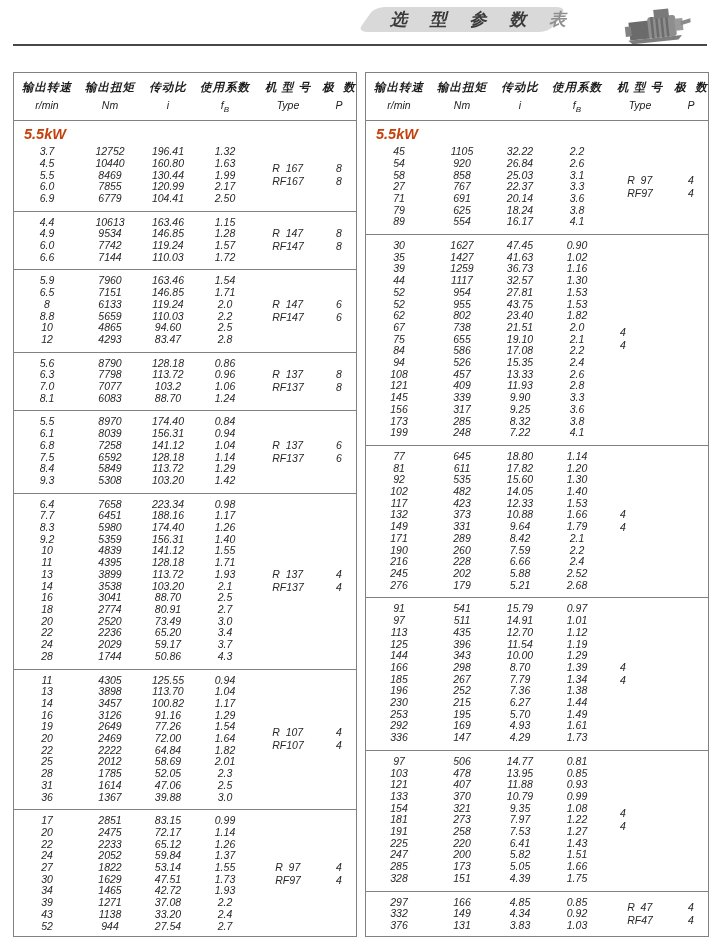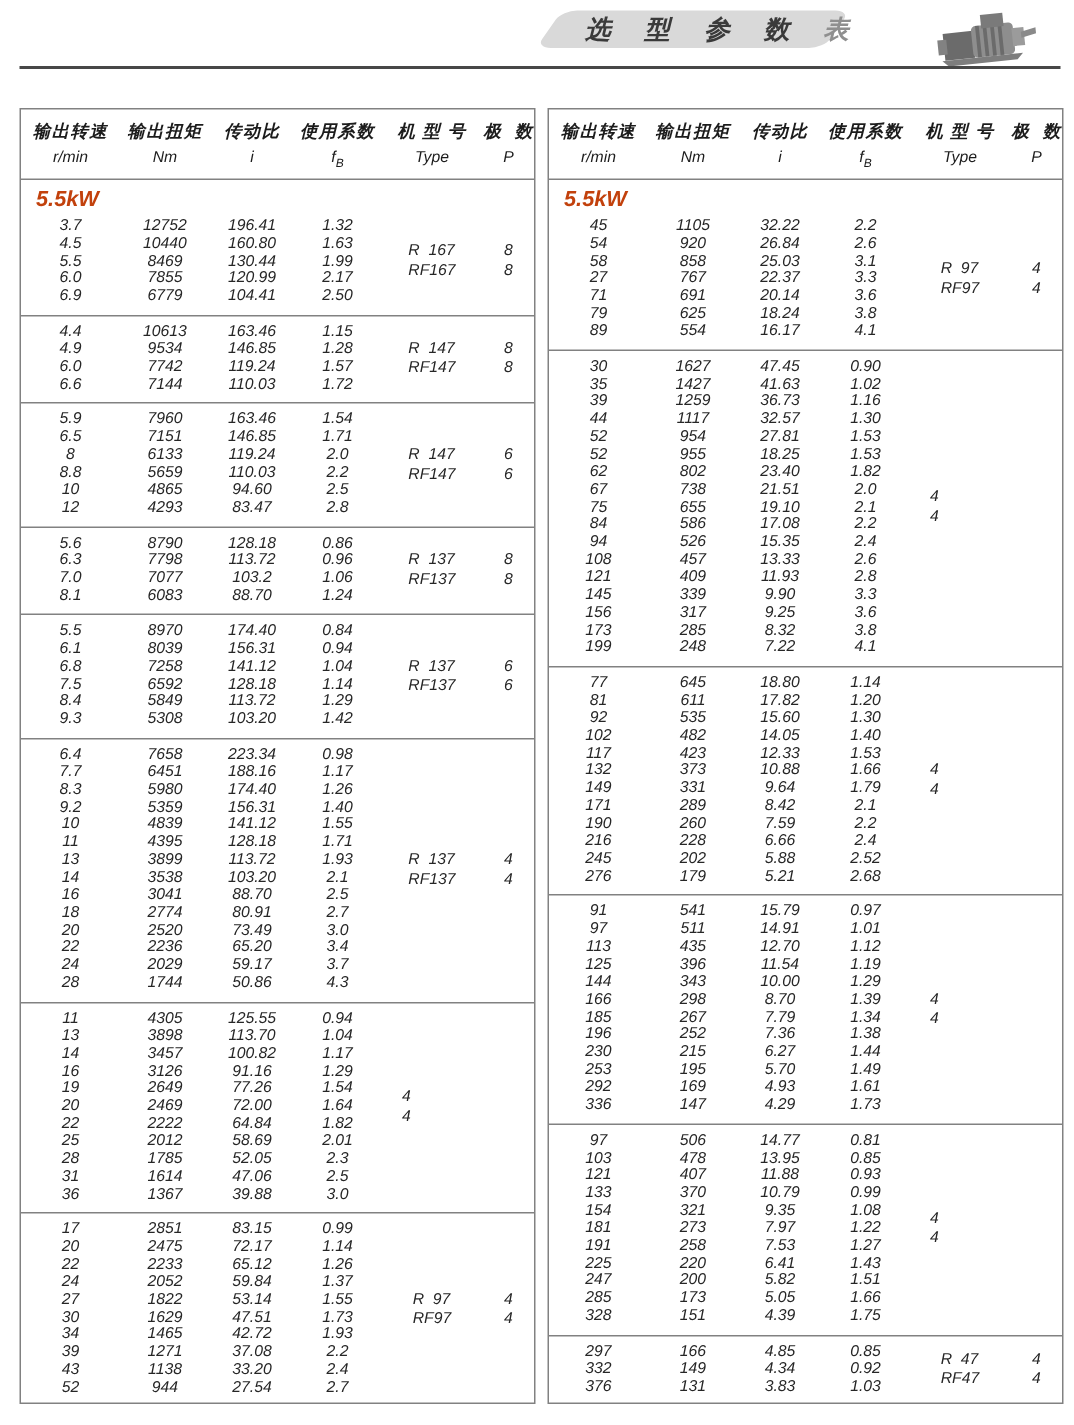--- a/index.html
+++ b/index.html
@@ -372,20 +372,26 @@
           <div class="cell">2.3</div>
           <div class="cell">31</div>
           <div class="cell">1614</div>
           <div class="cell">47.06</div>
           <div class="cell">2.5</div>
           <div class="cell">36</div>
           <div class="cell">1367</div>
           <div class="cell">39.88</div>
           <div class="cell">3.0</div>
         </div>
+        <div class="type-col">
+          <div class="type-block">
+            <div class="type-line">R  107</div>
+            <div class="type-line">RF107</div>
+          </div>
+        </div>
         <div class="pole-col">
           <div class="pole-line">4</div>
           <div class="pole-line">4</div>
         </div>
       </div>
       <div class="group sep">
         <div class="rows-grid">
           <div class="cell">17</div>
           <div class="cell">2851</div>
           <div class="cell">83.15</div>
@@ -526,21 +532,21 @@
           <div class="cell">44</div>
           <div class="cell">1117</div>
           <div class="cell">32.57</div>
           <div class="cell">1.30</div>
           <div class="cell">52</div>
           <div class="cell">954</div>
           <div class="cell">27.81</div>
           <div class="cell">1.53</div>
           <div class="cell">52</div>
           <div class="cell">955</div>
-          <div class="cell">18.25</div>
+          <div class="cell">43.75</div>
           <div class="cell">1.53</div>
           <div class="cell">62</div>
           <div class="cell">802</div>
           <div class="cell">23.40</div>
           <div class="cell">1.82</div>
           <div class="cell">67</div>
           <div class="cell">738</div>
           <div class="cell">21.51</div>
           <div class="cell">2.0</div>
           <div class="cell">75</div>

